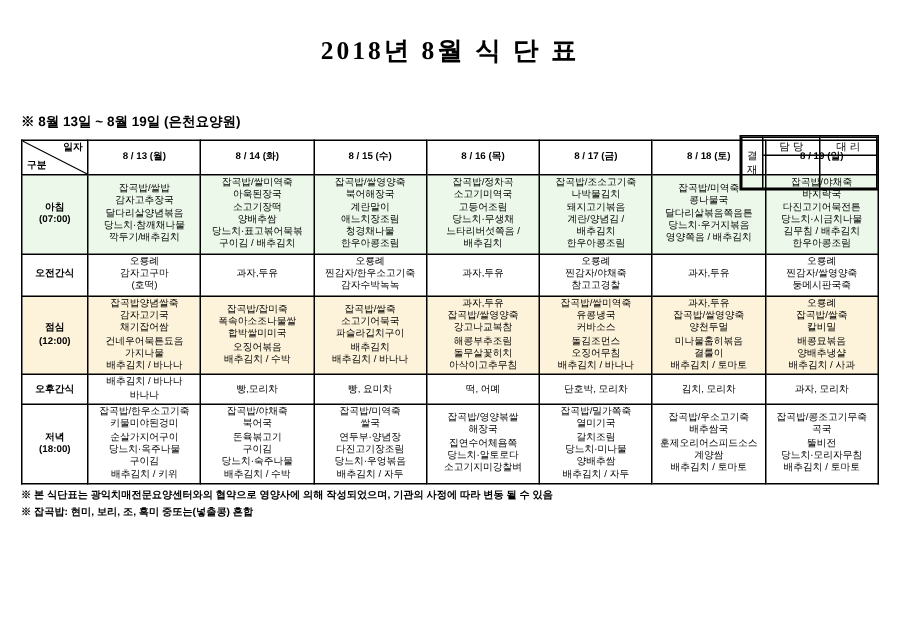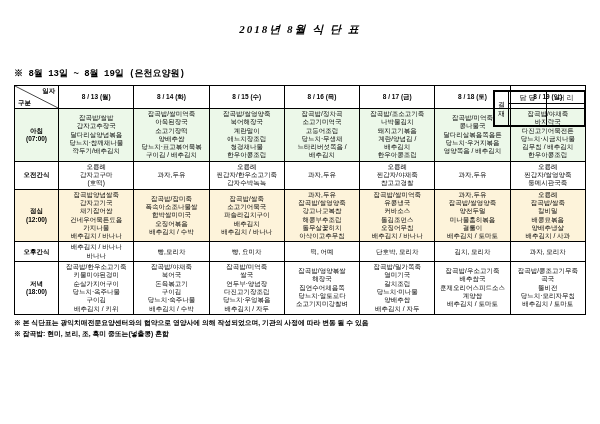--- a/index.html
+++ b/index.html
@@ -7,26 +7,25 @@
     width:600px;height:424px;
     background:#ffffff;
     font-family:"Liberation Sans", sans-serif;
     color:#000;
     overflow:hidden;
   }
   #sheet{position:relative;width:600px;height:424px;box-sizing:border-box;}
 
   .title{
     text-align:center;
-    font-size:11px;
+    font-size:17px;
     font-weight:bold;
     letter-spacing:2px;
     margin-top:22px;
     font-family:"Liberation Serif", serif;
-    font-style:italic;
   }
 
   
   .approval{
     position:absolute;
     right:14px;top:68px;
     border:1px solid #000;
     border-collapse:collapse;
     font-size:7px;
   }
@@ -39,21 +38,20 @@
   }
   .ap-lbl{width:13px;height:32px;line-height:9px;}
   .ap-head{width:37px;height:11px;}
   .ap-cell{width:37px;height:21px;}
 
   .subhead{
     margin:5px 14px;
     font-size:9px;
     font-weight:bold;
     margin-top:30px;
-    font-family:Liberation Mono, monospace;
   }
   .subhead .star{font-size:9px;}
 
   table.menu{
     margin:3px 14px 0 14px;
     border-collapse:collapse;
     width:572px;
     table-layout:fixed;
   }
   table.menu td, table.menu th{

